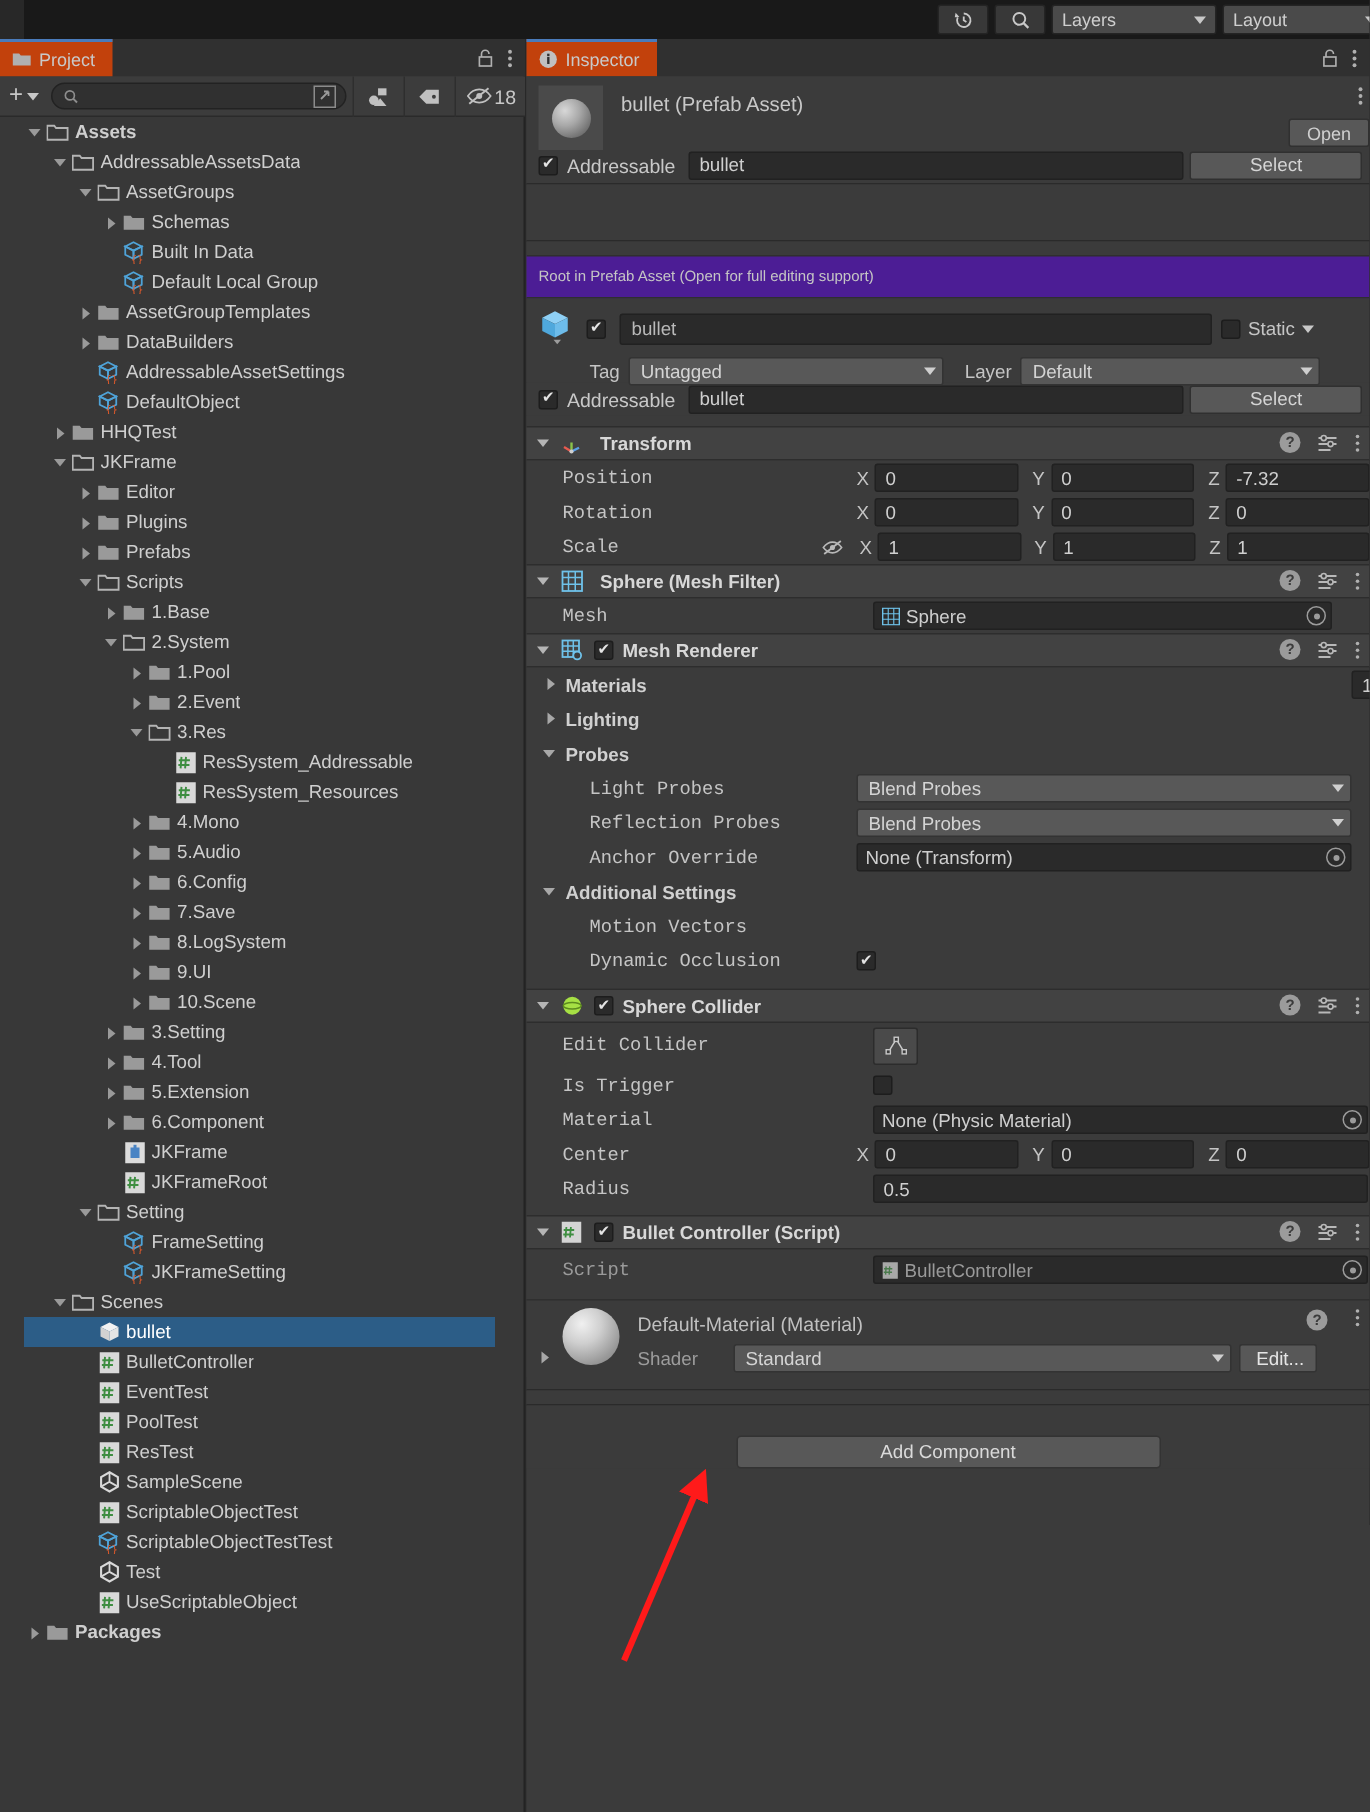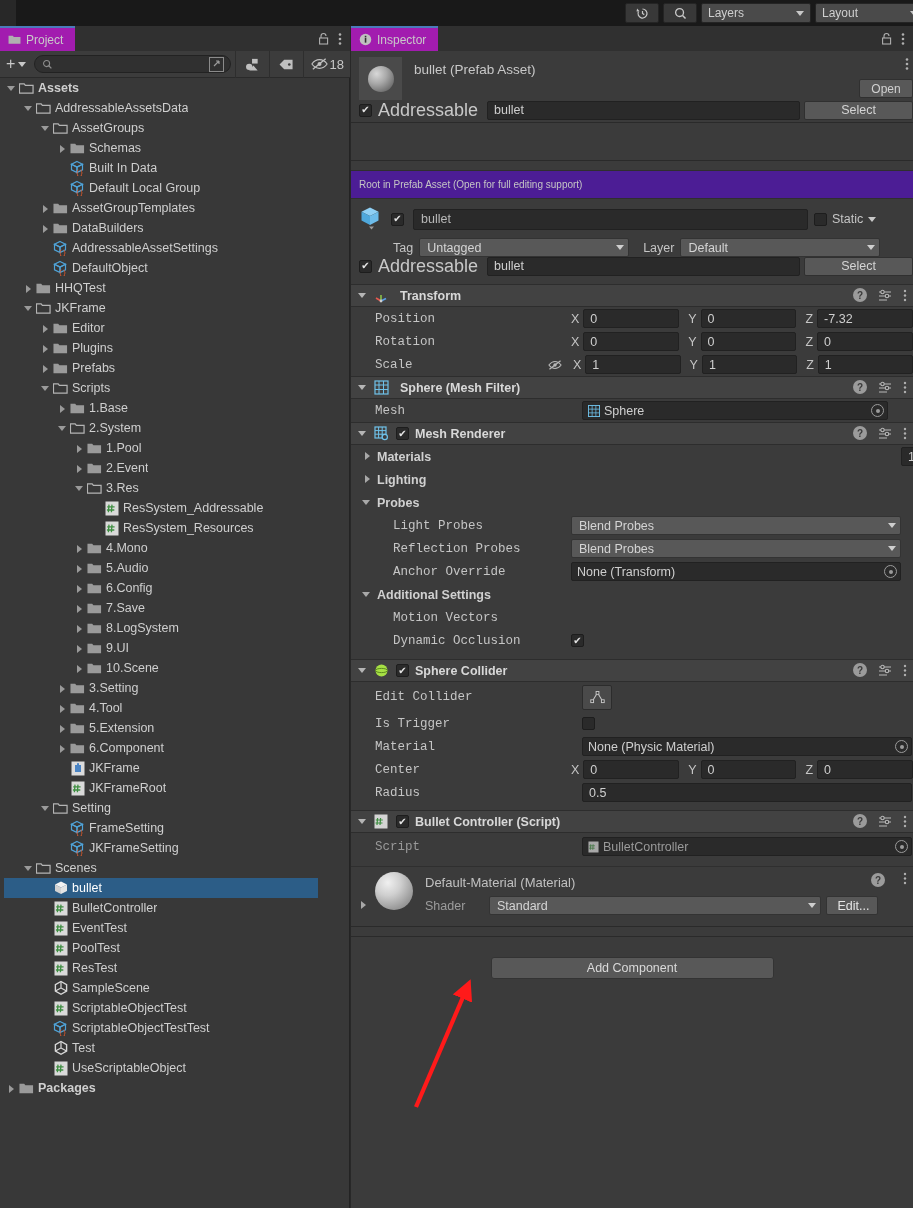--- a/index.html
+++ b/index.html
@@ -31,21 +31,21 @@
     background:#4a4a4a; border:1px solid #242424; border-radius:2px;
     margin-right:4px;
     display:flex; align-items:center; padding:0 6px;
     font-size:12px; color:#cfcfcf;
   }
   .tb-drop .lbl { flex:1; }
   .caret { width:0;height:0;border-left:4px solid transparent;border-right:4px solid transparent;border-top:5px solid #c8c8c8; }
   .tab {
     display:flex; align-items:center; gap:5px;
     padding:0 12px 0 8px; height:25px;
-    background:#a21caf; color:#c9c9c9; font-size:12px;
+    background:#c2410c; color:#c9c9c9; font-size:12px;
     border-top:2px solid #4a7bbb;
   }
   .tabbar-right { margin-left:auto; display:flex; align-items:center; gap:9px; padding-right:8px; color:#b0b0b0; }
 
   
   #project {
     position:absolute; left:0; top:26px; width:350px; height:1182px;
     background:#383838; border-right:1px solid #232323;
   }
   #project .projtabbar { position:absolute; left:0; top:0; width:350px; height:25px; background:#303030; display:flex; }
@@ -60,21 +60,21 @@
     display:flex; align-items:center; padding:0 4px; margin-right:4px; position:relative;
   }
   .searchbox .mag { color:#8a8a8a; font-size:10px; margin-left:3px; }
   .searchbox input { flex:1; background:transparent;border:none;outline:none;color:#c8c8c8;font-size:11px;font-family:inherit; padding-left:4px;}
   .sq-icon { width:15px;height:15px;border:1px solid #8b8b8b; margin-right:2px; position:relative; }
   .tb-sep { width:1px; height:27px; background:#2e2e2e; }
   .tbicon { width:33px; height:27px; display:flex; align-items:center; justify-content:center; color:#c0c0c0; }
   .tbcount { display:flex;align-items:center; gap:1px; padding:0 6px; color:#c8c8c8;font-size:13px;}
 
   #tree {
-    position:absolute; left:4px; top:52px; width:314px; height:1130px;
+    position:absolute; left:16px; top:52px; width:314px; height:1130px;
     overflow:hidden;
   }
   .row {
     height:20px; display:flex; align-items:center; font-size:12.5px; color:#cfcfcf;
     white-space:nowrap; padding-right:4px;
   }
   .row.sel { background:#2c5d87; color:#ffffff; }
   .arrow { width:11px; height:11px; flex:0 0 11px; position:relative; margin-right:1px; }
   .arrow.closed::before {
     content:""; position:absolute; left:3px; top:2px;
@@ -103,21 +103,21 @@
   .kebab { position:absolute; right:4px; top:6px; color:#b5b5b5; font-size:13px; letter-spacing:0; }
   .open-btn {
     position:absolute; right:0px; top:28px; width:54px; height:19px;
     background:#585858; border:1px solid #303030; border-radius:2px;
     display:flex; align-items:center; justify-content:center; font-size:12px; color:#d0d0d0;
   }
 
   .addr-row { height:24px; display:flex; align-items:center; padding-left:8px; background:#3b3b3b; }
   .cbx { width:13px;height:13px;background:#2a2a2a;border:1px solid #1d1d1d;border-radius:2px; display:flex;align-items:center;justify-content:center; flex:0 0 13px;}
   .cbx.on::after { content:"✔"; color:#e4e4e4; font-size:10px; line-height:1; }
-  .addr-label { margin-left:6px; font-size:18px; color:#c8c8c8; }
+  .addr-label { margin-left:6px; font-size:13px; color:#c8c8c8; }
   .addr-field {
     margin-left:9px; height:19px; width:330px;
     background:#2a2a2a; border:1px solid #212121; border-radius:2px;
     display:flex;align-items:center; padding-left:6px; font-size:12.5px; color:#cfcfcf;
   }
   .select-btn {
     margin-left:4px; width:115px; height:19px;
     background:#585858; border:1px solid #303030; border-radius:2px;
     display:flex;align-items:center;justify-content:center; font-size:12.5px;color:#d4d4d4;
   }

